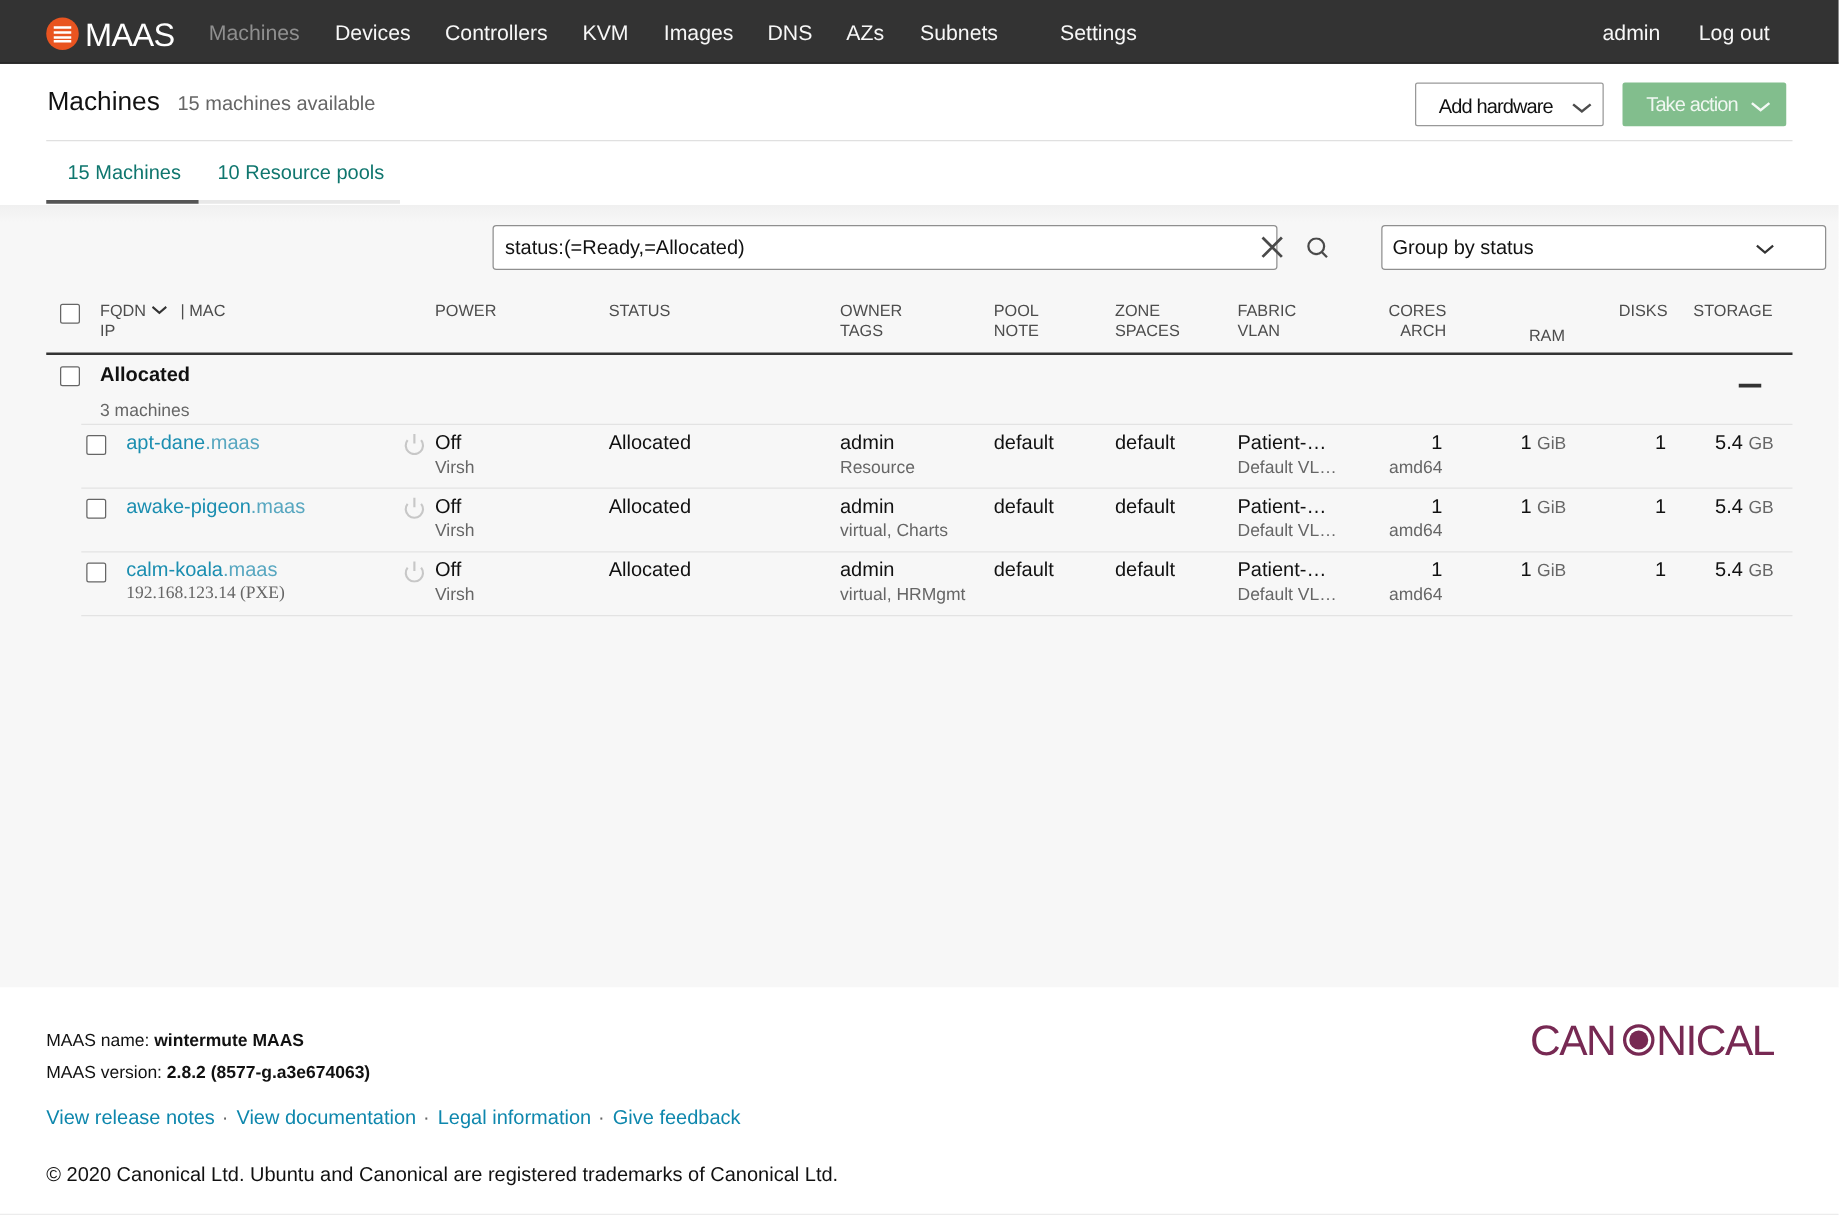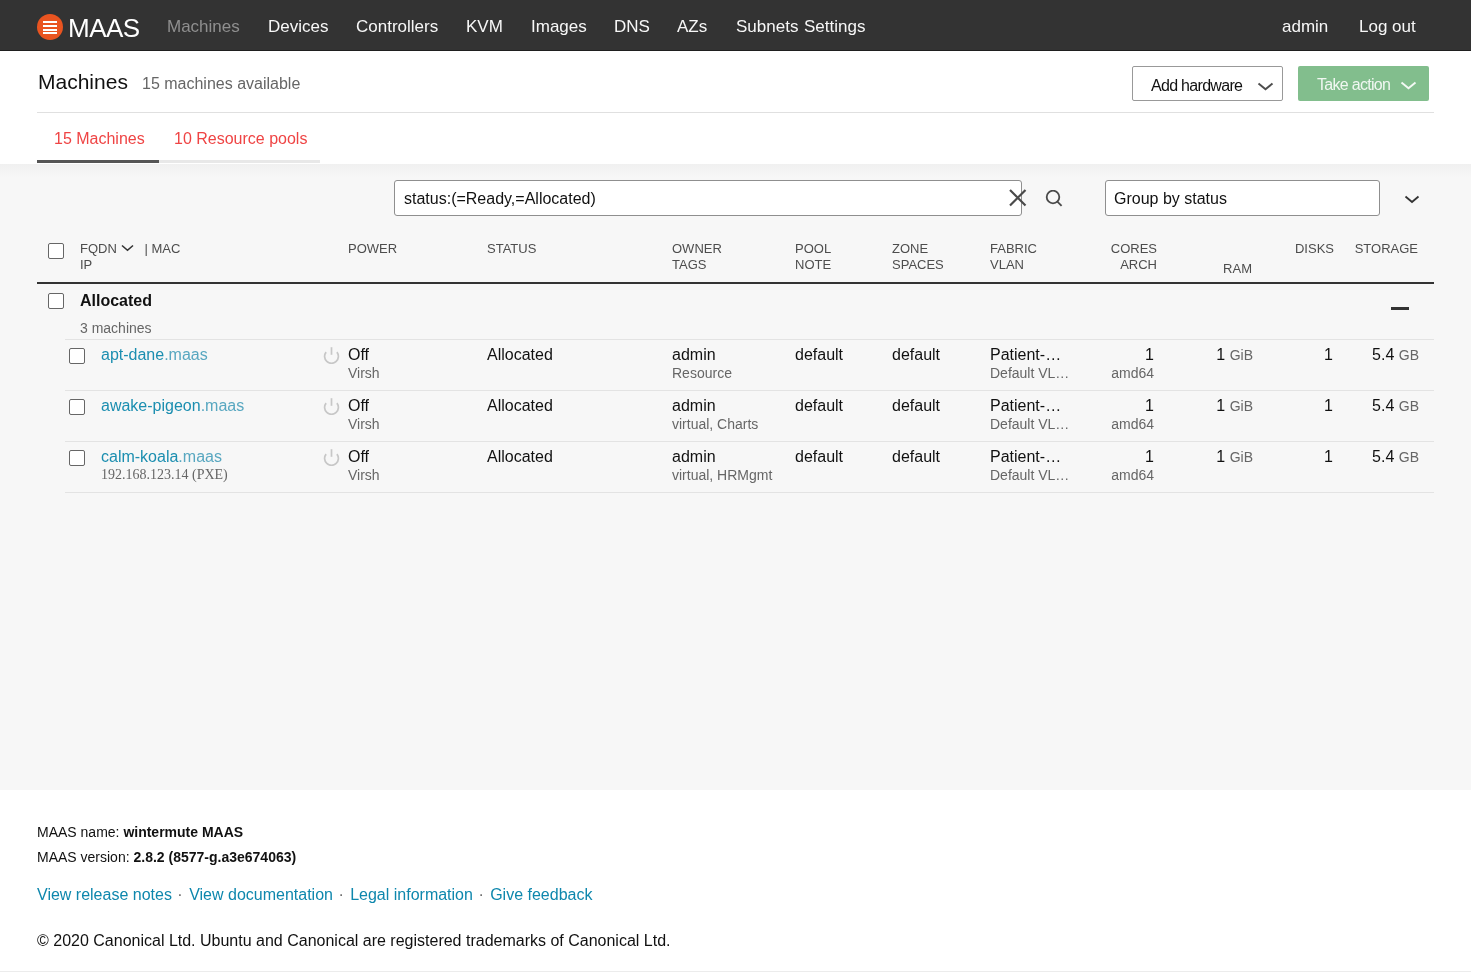--- a/index.html
+++ b/index.html
@@ -15,21 +15,21 @@
   .navlink { position:absolute; top:17px; font-size:17px; color:#f7f7f7; }
   .navlink.muted { color:#8f8f8f; }
 
   
   #title { position:absolute; left:38px; top:70px; font-size:21px; color:#111; }
   #subtitle { position:absolute; left:142px; top:75px; font-size:16px; color:#666; }
   #btn-add { position:absolute; left:1132px; top:66px; width:151px; height:35px; background:#fff; border:1px solid #999; border-radius:2px; font-size:16px; letter-spacing:-0.7px; color:#111; text-align:left; padding:10px 0 0 18px; }
   #btn-take { position:absolute; left:1298px; top:66px; width:131px; height:35px; background:#82be8d; border-radius:2px; font-size:16px; letter-spacing:-0.7px; color:rgba(255,255,255,0.88); padding:10px 0 0 19px; }
   #title-hr { position:absolute; left:37px; top:112px; width:1397px; height:1px; background:#e0e0e0; }
 
-  .tabtxt { position:absolute; top:130px; font-size:16px; color:#ef4444; }
+  .tabtxt { position:absolute; top:130px; font-size:16px; color:#0f766e; }
   #tab-underline-1 { position:absolute; left:37px; top:160px; width:122px; height:3px; background:#555; }
   #tab-underline-2 { position:absolute; left:159px; top:160px; width:161px; height:3px; background:#e8e8e8; }
 
   
   #content { position:absolute; left:0; top:164px; width:1471px; height:626px; background:linear-gradient(#f0f0f0, #f7f7f7 14px); }
 
   .selbox { position:absolute; height:36px; background:#fff; border:1.5px solid #8f8f8f; border-radius:3px; font-size:16px; color:#111; }
   .selbox .lbl { position:absolute; left:8px; top:9px; }
   .chev { position:absolute; }
 
@@ -68,21 +68,21 @@
   </div>
   <span id="maas-word">MAAS</span>
   <span class="navlink muted" style="left:167px">Machines</span>
   <span class="navlink" style="left:268px">Devices</span>
   <span class="navlink" style="left:356px">Controllers</span>
   <span class="navlink" style="left:466px">KVM</span>
   <span class="navlink" style="left:531px">Images</span>
   <span class="navlink" style="left:614px">DNS</span>
   <span class="navlink" style="left:677px">AZs</span>
   <span class="navlink" style="left:736px">Subnets</span>
-  <span class="navlink" style="left:804px">Settings</span>
+  <span class="navlink" style="left:848px">Settings</span>
   <span class="navlink" style="left:1282px">admin</span>
   <span class="navlink" style="left:1359px">Log out</span>
 </div>
 
 <div id="title">Machines</div>
 <div id="subtitle">15 machines available</div>
 <div id="btn-add">Add hardware
   <svg class="chev" style="left:124px; top:15px" width="17" height="9">
       <path d="M1.5 1.5 L8.5 7.2 L15.5 1.5" stroke="#4d4d4d" stroke-width="2" fill="none"></path>
     </svg>
@@ -104,21 +104,21 @@
   <div class="selbox" style="left:394px; top:16px; width:628px;">
     <span class="lbl" style="left:9px">status:(=Ready,=Allocated)</span>
     <svg class="chev" style="left:613px; top:7px" width="20" height="20">
         <path d="M2 2 L17.5 17.5 M17.5 2 L2 17.5" stroke="#4a4a4a" stroke-width="2.2" fill="none"></path>
       </svg>
     <svg class="chev" style="left:650px; top:9px" width="18" height="18">
         <circle cx="8" cy="7" r="6.3" stroke="#4a4a4a" stroke-width="1.8" fill="none"></circle>
         <line x1="12.4" y1="11.6" x2="16.6" y2="15.8" stroke="#4a4a4a" stroke-width="1.8"></line>
       </svg>
   </div>
-  <div class="selbox" style="left:1105px; top:16px; width:275px;">
+  <div class="selbox" style="left:1105px; top:16px; width:356px;">
     <span class="lbl">Group by status</span>
     <svg class="chev" style="left:298px; top:14px" width="16" height="9">
         <path d="M1.5 1.5 L8 7 L14.5 1.5" stroke="#333" stroke-width="1.8" fill="none"></path>
       </svg>
   </div>
 
   <span class="cb" style="left:48px; top:79px"></span>
   <div class="th" style="left:80px; top:77px;">FQDN
     <svg style="position:absolute;left:41px;top:3px" width="13" height="8">
         <path d="M1 1.5 L6.5 6.3 L12 1.5" stroke="#333" stroke-width="1.6" fill="none"></path>
@@ -220,14 +220,22 @@
 <div id="footer">
   <div class="f14" style="left:37px; top:34px;">MAAS name: <b>wintermute MAAS</b></div>
   <div class="f14" style="left:37px; top:59px;">MAAS version: <b>2.8.2 (8577-g.a3e674063)</b></div>
   <div style="position:absolute; left:37px; top:96px;">
     <span class="flink">View release notes</span> <span class="fdot">·</span>
     <span class="flink">View documentation</span> <span class="fdot">·</span>
     <span class="flink">Legal information</span> <span class="fdot">·</span>
     <span class="flink">Give feedback</span>
   </div>
   <div style="position:absolute; left:37px; top:142px; font-size:16px; color:#111;">© 2020 Canonical Ltd. Ubuntu and Canonical are registered trademarks of Canonical Ltd.</div>
+  <div style="position:absolute; left:1224px; top:26px;">
+    <svg width="200" height="34" viewBox="0 0 200 34">
+      <text x="0" y="28" font-family="Liberation Sans, sans-serif" font-size="34" font-weight="400" fill="#772953" letter-spacing="-1.2">CAN</text>
+      <circle cx="87" cy="16" r="11.3" fill="none" stroke="#772953" stroke-width="2.6"></circle>
+      <circle cx="87" cy="16" r="7.6" fill="#772953"></circle>
+      <text x="101" y="28" font-family="Liberation Sans, sans-serif" font-size="34" font-weight="400" fill="#772953" letter-spacing="-1.2">NICAL</text>
+    </svg>
+  </div>
   <div style="position:absolute; left:0; top:181px; width:1471px; height:1px; background:#ececec;"></div>
 </div>
 
 </body></html>

